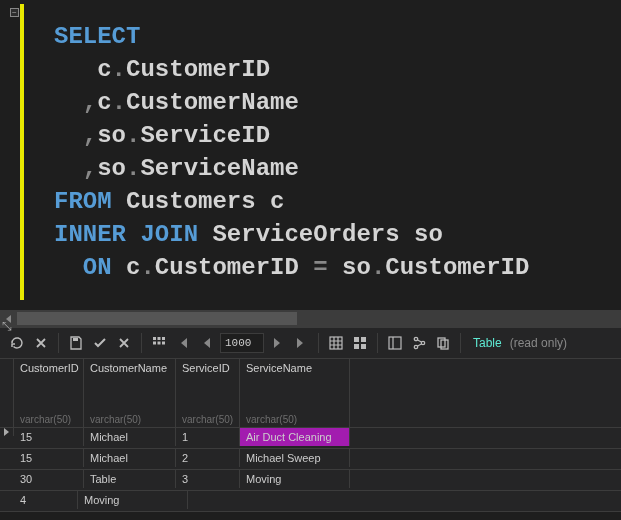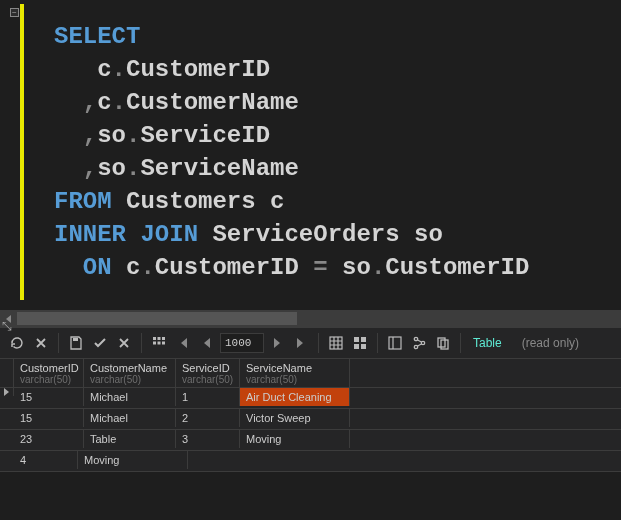--- a/index.html
+++ b/index.html
@@ -123,39 +123,38 @@
   .tlabel {
     font-size: 12px;
     color: #5eead4;
     padding: 0 6px;
     font-family: "Segoe UI", Arial, sans-serif;
   }
   .tstatus {
     font-size: 12px;
     color: #888;
     font-family: "Segoe UI", Arial, sans-serif;
-    margin-left: 12px;
   }
   .grid {
     font-family: "Segoe UI", Arial, sans-serif;
     font-size: 11px;
     color: #ccc;
     background: #252526;
   }
   .grid-header {
     display: flex;
     border-bottom: 1px solid #3c3c3c;
   }
   .ghcell {
     border-right: 1px solid #3c3c3c;
     padding: 3px 6px 2px 6px;
     background: #252526;
   }
   .ghcell .colname { color: #d0d0d0; font-size: 11px;}
-  .ghcell .coltype { color: #6e6e6e; font-size: 10px; }
+  .ghcell .coltype { color: #6e6e6e; font-size: 10px; margin-top: 40px; }
   .gh-gutter { width: 14px; border-right: 1px solid #3c3c3c; }
   .grid-row {
     display: flex;
     border-bottom: 1px solid #3c3c3c;
     height: 21px;
     align-items: flex-start;
   }
   .grow-gutter {
     width: 14px;
     border-right: 1px solid #3c3c3c;
@@ -167,21 +166,21 @@
   .gcell {
     border-right: 1px solid #3c3c3c;
     padding: 3px 6px;
     white-space: nowrap;
     overflow: hidden;
   }
   .c0 { width: 70px; }
   .c1 { width: 92px; }
   .c2 { width: 64px; }
   .c3 { width: 110px; }
-  .row-sel .gcell.c3 { background: #c2410c; }
+  .row-sel .gcell.c3 { background: #a21caf; }
   .tri-row { width:0;height:0;border-top:4px solid transparent;border-bottom:4px solid transparent;border-left:5px solid #aaa;}
 </style>
 </head>
 <body>
 
 <div class="editor">
   <div class="gutter">
     <div class="fold">−</div>
     <div class="gutter-highlight"></div>
   </div>
@@ -329,25 +328,25 @@
         <div class="gcell c0">15</div>
         <div class="gcell c1">Michael</div>
         <div class="gcell c2">1</div>
         <div class="gcell c3">Air Duct Cleaning</div>
       </div>
       <div class="grid-row">
         <div class="grow-gutter"></div>
         <div class="gcell c0">15</div>
         <div class="gcell c1">Michael</div>
         <div class="gcell c2">2</div>
-        <div class="gcell c3">Victor Sweep</div>
+        <div class="gcell c3">Michael Sweep</div>
       </div>
       <div class="grid-row">
         <div class="grow-gutter"></div>
-        <div class="gcell c0">23</div>
+        <div class="gcell c0">30</div>
         <div class="gcell c1">Table</div>
         <div class="gcell c2">3</div>
         <div class="gcell c3">Moving</div>
       </div>
       <div class="grid-row">
         <div class="grow-gutter"></div>
         <div class="gcell c2">4</div>
         <div class="gcell c3">Moving</div>
       </div>
     </div>

